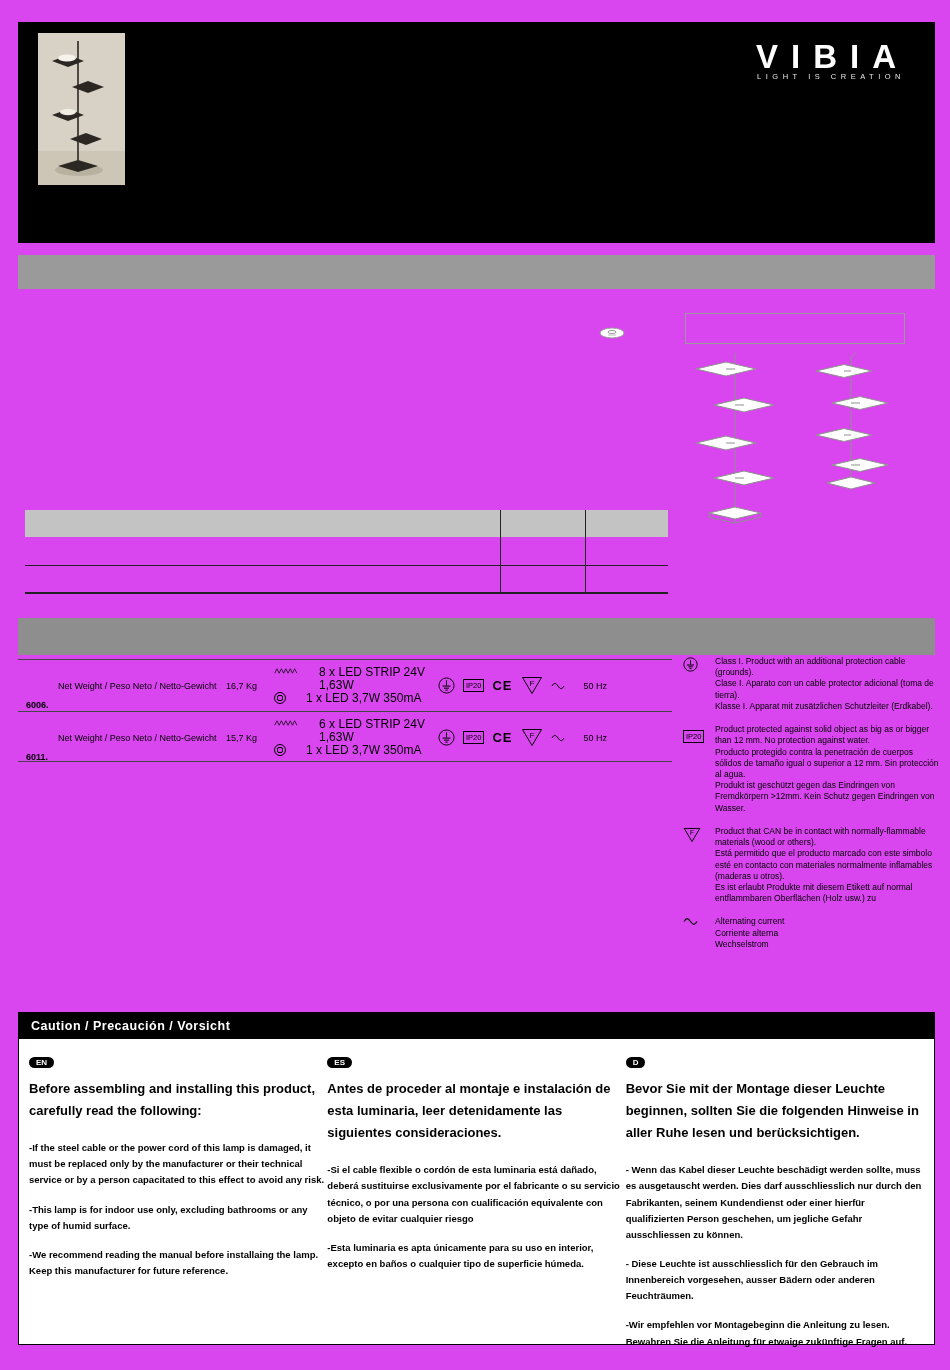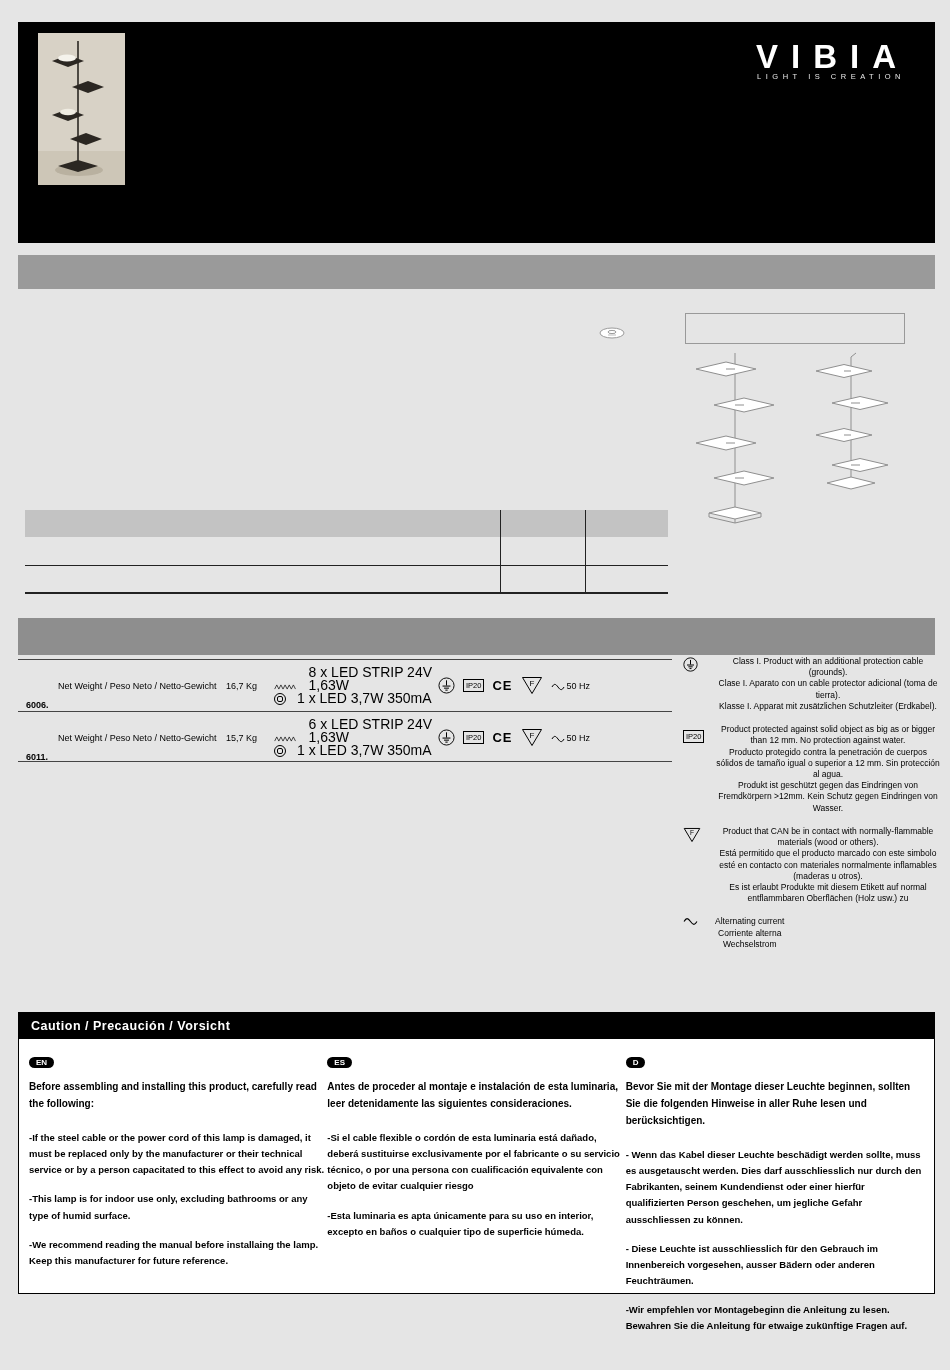--- a/index.html
+++ b/index.html
@@ -1,18 +1,18 @@
 <!DOCTYPE html>
 <html><head>
 <meta charset="utf-8">
 <style>
   * { margin:0; padding:0; box-sizing:border-box; }
   html,body { background:#ffffff; }
   body { font-family:"Liberation Sans", sans-serif; color:#000; }
-  .page { position:relative; width:950px; height:1370px; background:#e5e5e5; overflow:hidden;text-decoration:underline; }
+  .page { position:relative; width:950px; height:1370px; background:#d946ef; overflow:hidden;text-decoration:underline; }
 
   
   .header-black { position:absolute; left:18px; top:22px; width:917px; height:221px; background:#000; }
   .product-photo { position:absolute; left:20px; top:11px; width:87px; height:152px; background:#d8d2c6; }
   .brand { position:absolute; right:26px; top:16px; color:#fff; font-size:33px; font-weight:bold; letter-spacing:13px; }
   .tagline { position:absolute; right:30px; top:50px; color:#e8e8e8; font-size:7.5px; letter-spacing:4.5px; }
 
   
   .band { position:absolute; left:18px; width:917px; }
   .band1 { top:255px; height:34px; background:#9a9a9a; }
@@ -29,41 +29,41 @@
   .tbl-vline { position:absolute; top:510px; width:1px; height:83px; background:#222; }
   .tbl-hline { position:absolute; left:25px; width:643px; background:#222; }
 
   
   .spec-hr { position:absolute; left:18px; width:654px; height:1px; background:#444; }
   .spec-row { position:absolute; left:18px; width:656px; height:51px; display:flex; align-items:center; font-size:9px; }
   .sp-model { width:40px; padding-left:8px; font-weight:bold;margin-top:39px; }
   .sp-wlabel { width:168px; }
   .sp-wval { width:48px; }
   .sp-led { width:158px; }
-  .sp-led-line { display:flex; align-items:flex-end; gap:11px; font-size:14px; line-height:13px; }
+  .sp-led-line { display:flex; align-items:flex-start; gap:20px; font-size:12px; line-height:13px; }
   .disc-icon { width:12px; height:12px; border:1px solid #000; border-radius:50%; display:inline-flex; align-items:center; justify-content:center; }
   .disc-inner { width:6px; height:6px; border:1px solid #000; border-radius:2px; }
   .sp-icons { display:flex; align-items:center; gap:8px; margin-left:6px; }
   .ip-box { border:1px solid #000; font-size:7.5px; padding:1px 2px; }
   .ce-mark { font-size:13px; font-weight:bold; letter-spacing:1px; }
-  .freq { display:inline-flex; align-items:flex-end; gap:2px; font-size:9px; }
+  .freq { display:inline-flex; align-items:center; gap:19px; font-size:9px; }
 
   
   .legend { position:absolute; left:683px; top:656px; width:258px; }
   .legend-item { display:flex; gap:6px; margin-bottom:12px; }
   .legend-icon-cell { width:26px; flex:0 0 26px; padding-top:1px; }
-  .legend-text { font-size:8.5px; line-height:1.32; white-space:pre-line;text-align:center; }
-
-  
-  .caution { position:absolute; left:18px; top:1012px; width:917px; height:282px; border:1px solid #000; background:#fff; }
+  .legend-text { font-size:8.5px; line-height:1.32; white-space:pre-line; }
+
+  
+  .caution { position:absolute; left:18px; top:1012px; width:917px; height:333px; border:1px solid #000; background:#fff; }
   .caution-bar { height:26px; background:#000; color:#fff; display:flex; align-items:center; padding-left:12px; font-size:12.5px; font-weight:bold; letter-spacing:0.5px; }
   .caution-cols { display:flex; padding:12px 10px 0 10px; }
   .caution-col { flex:1 1 0; }
   .lang-badge { display:inline-block; background:#000; color:#fff; font-size:8px; font-weight:bold; padding:1px 7px; border-radius:8px; margin-bottom:10px; }
-  .caution-heading { font-size:10px; font-weight:bold; line-height:1.7; margin-bottom:18px; white-space:pre-line; }
+  .caution-heading { font-size:13px; font-weight:bold; line-height:1.7; margin-bottom:18px; white-space:pre-line; }
   .caution-par { font-size:9.5px; font-weight:bold; line-height:1.7; margin-bottom:13px; white-space:pre-line; }
 
   svg.linework { display:block; }
 </style>
 </head>
 <body>
 
 <div class="page">
 
   <div class="header-black">

